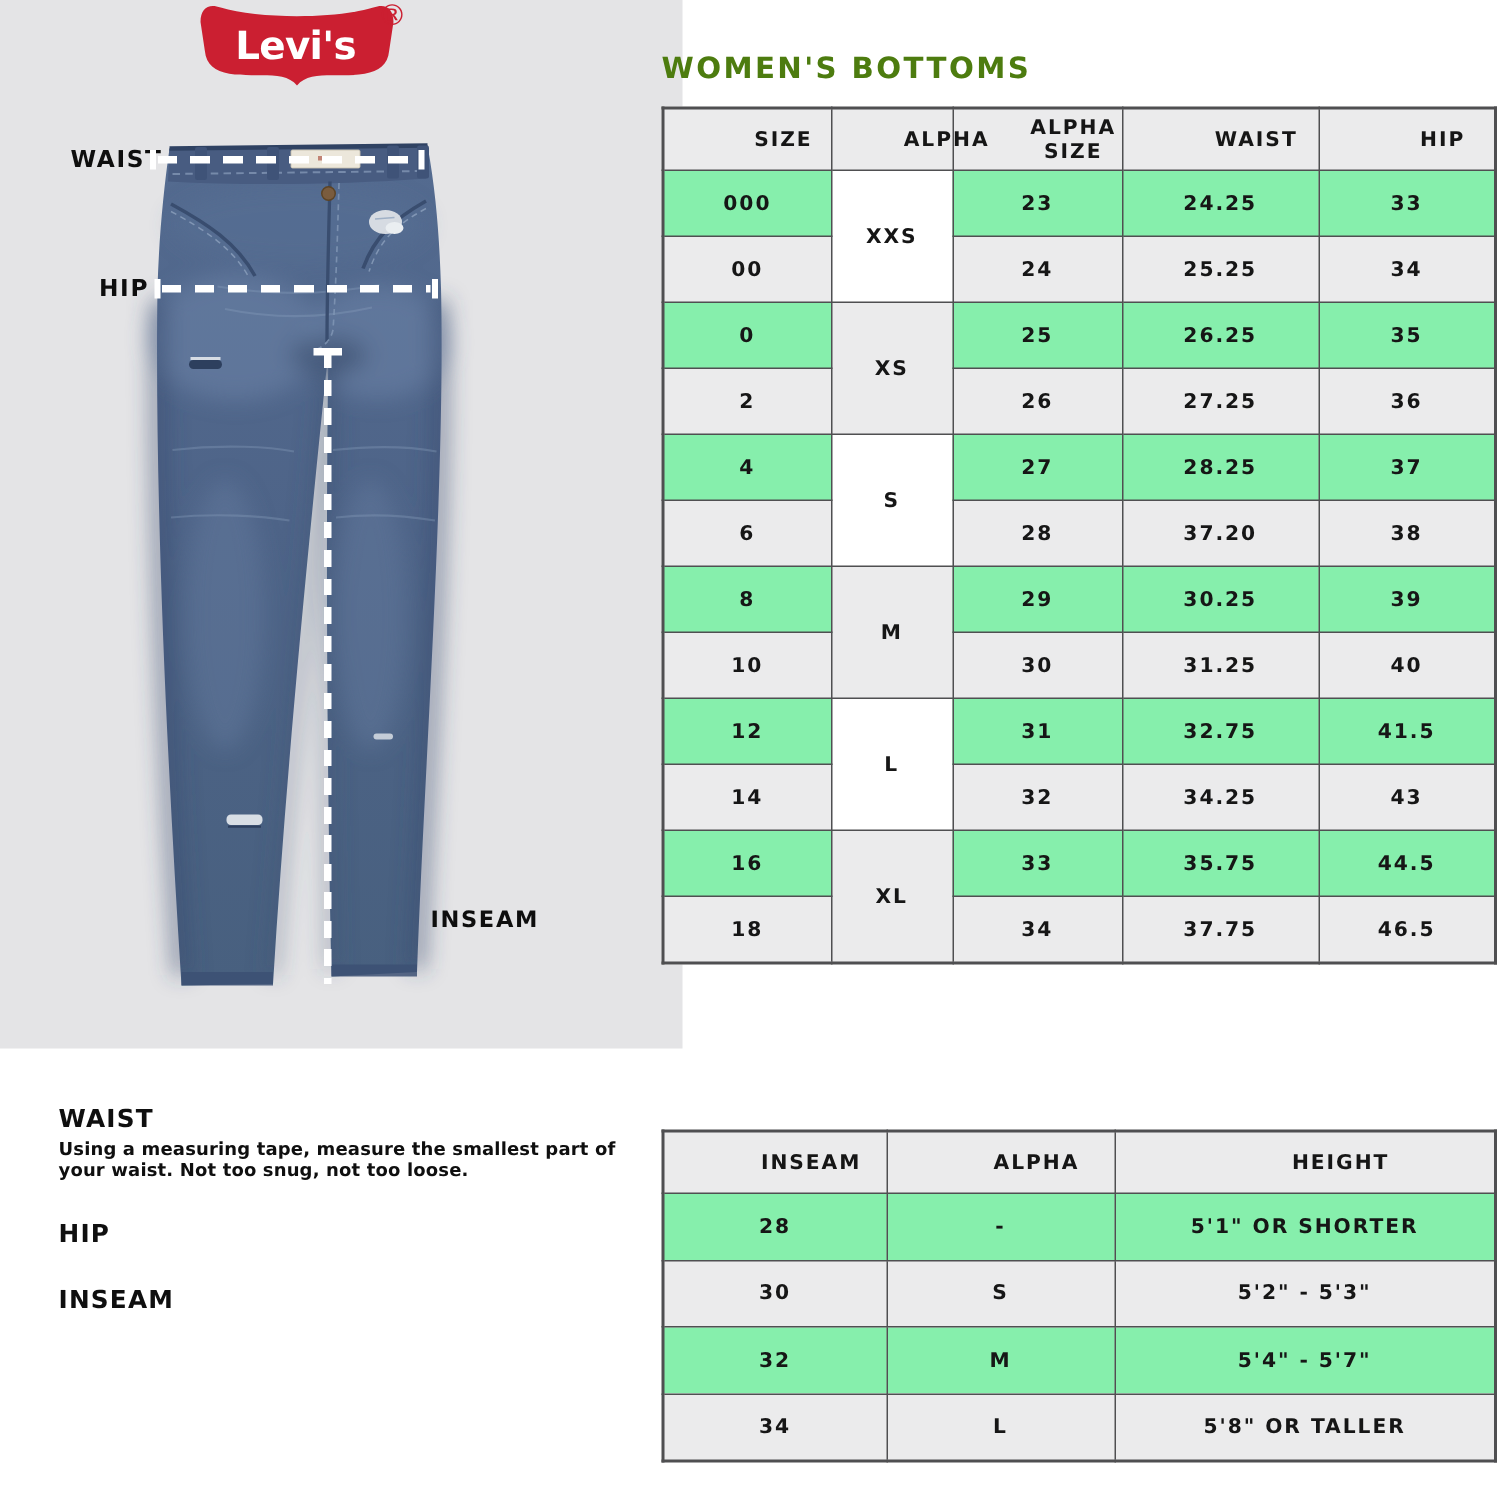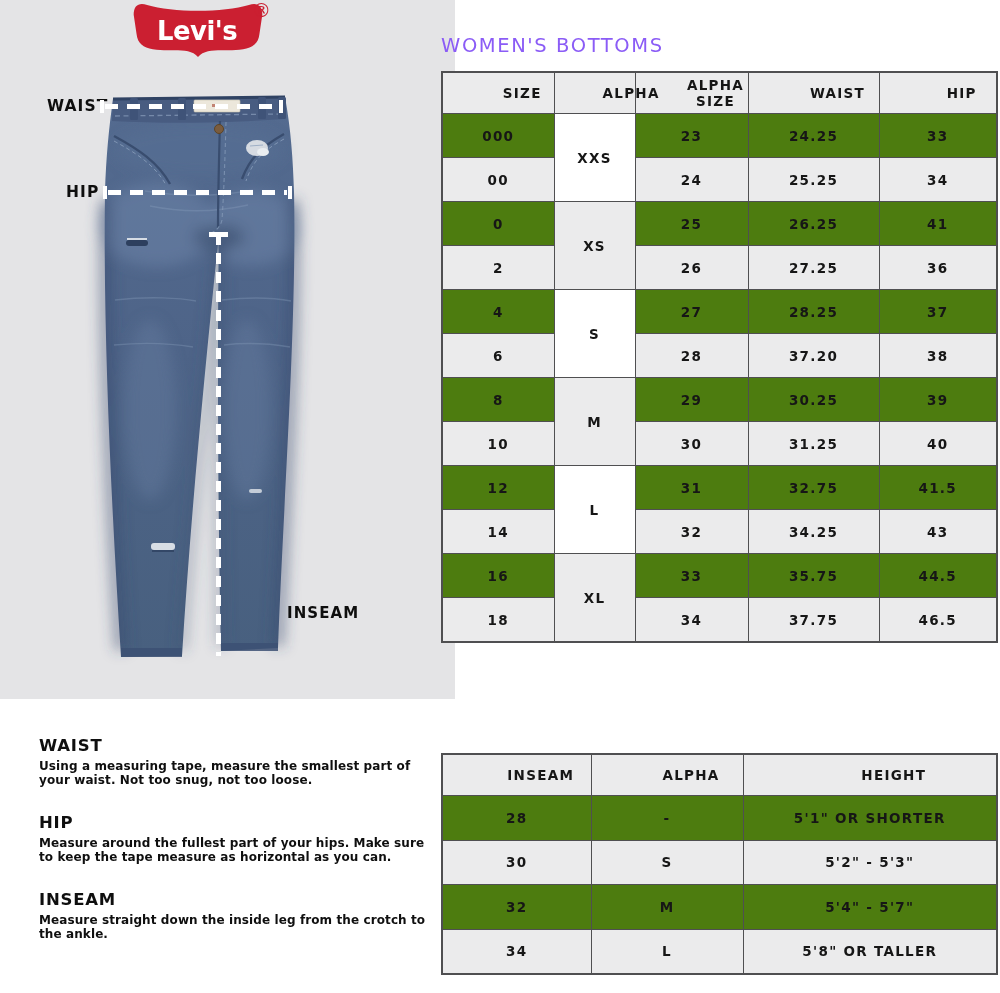--- a/index.html
+++ b/index.html
@@ -25,36 +25,36 @@
   .dash-h .tick.l{left:0;} .dash-h .tick.r{right:0;}
   #waist-line{left:100px;top:100px;width:183px;}
   #hip-line{left:103px;top:186px;width:189px;}
 
   #inseam-line{position:absolute;left:216px;top:232px;width:5px;height:424px;}
   #inseam-line .cap{position:absolute;left:-7px;top:0;width:19px;height:4.5px;background:var(--dash_white,#fff);}
   #inseam-line .vline{position:absolute;left:0;top:2px;bottom:0;width:4.5px;
     background:repeating-linear-gradient(180deg,var(--dash_white,#fff) 0 11px,transparent 11px 19px);}
 
   
-  .section-title{position:absolute;left:441px;font-size:19.5px;font-weight:normal;
-    letter-spacing:1.6px;color:#8b5cf6;white-space:nowrap;}
+  .section-title{position:absolute;left:441px;font-size:19.5px;font-weight:bold;
+    letter-spacing:1.6px;color:#4d7c0f;white-space:nowrap;}
   #bottoms-title{top:34px;}
   #inseam-title{top:716px;margin-top:45px;}
 
   table{border-collapse:collapse;table-layout:fixed;position:absolute;left:441px;
     background:#fff;border:2.5px solid var(--table_border,#4f4f51);}
   #bottoms-table{top:71px;width:555px;}
   #height-table{top:753px;width:555px;}
   th,td{border:1.5px solid var(--table_border,#4f4f51);text-align:center;vertical-align:middle;
     font-size:13.5px;font-weight:bold;letter-spacing:1.3px;color:#161616;padding:0;}
   th{height:40px;background:var(--stripe_gray,#ebebec);padding-left:48px;}
   #bottoms-table td{height:43px;}
   #height-table td{height:43.5px;}
   tr.g td{background:var(--stripe_gray,#ebebec);}
-  tr.w td{background:#4d7c0f;}
+  tr.w td{background:#86efac;}
   td.alpha-w{background:#ffffff !important;}
   td.alpha-g{background:var(--stripe_gray,#ebebec) !important;}
 
   
   #instructions{position:absolute;left:39px;top:736px;width:400px;color:#0f0f0f;}
   .instr-section h3{margin:0 0 4px 0;font-size:16.5px;font-weight:bold;letter-spacing:.8px;}
   .instr-section p{margin:0;font-size:12px;font-weight:bold;line-height:1.2;letter-spacing:.1px;}
   .instr-section + .instr-section{margin-top:25px;}
 </style>
 </head>
@@ -210,21 +210,21 @@
         <td>00</td>
         <td>24</td>
         <td>25.25</td>
         <td>34</td>
       </tr>
       <tr class="w">
         <td>0</td>
         <td rowspan="2" class="alpha-g">XS</td>
         <td>25</td>
         <td>26.25</td>
-        <td>41</td>
+        <td>35</td>
       </tr>
       <tr class="g">
         <td>2</td>
         <td>26</td>
         <td>27.25</td>
         <td>36</td>
       </tr>
       <tr class="w">
         <td>4</td>
         <td rowspan="2" class="alpha-w">S</td>
@@ -319,21 +319,19 @@
     </tbody>
   </table>
 
   <div id="instructions">
     <div class="instr-section">
       <h3>WAIST</h3>
       <p>Using a measuring tape, measure the smallest part of your waist. Not too snug, not too loose.</p>
     </div>
     <div class="instr-section">
       <h3>HIP</h3>
-      <p>Measure around the fullest part of your hips. Make sure to keep the tape measure as horizontal as you can.</p>
     </div>
     <div class="instr-section">
       <h3>INSEAM</h3>
-      <p>Measure straight down the inside leg from the crotch to the ankle.</p>
     </div>
   </div>
 
 </div>
 
 </body></html>

